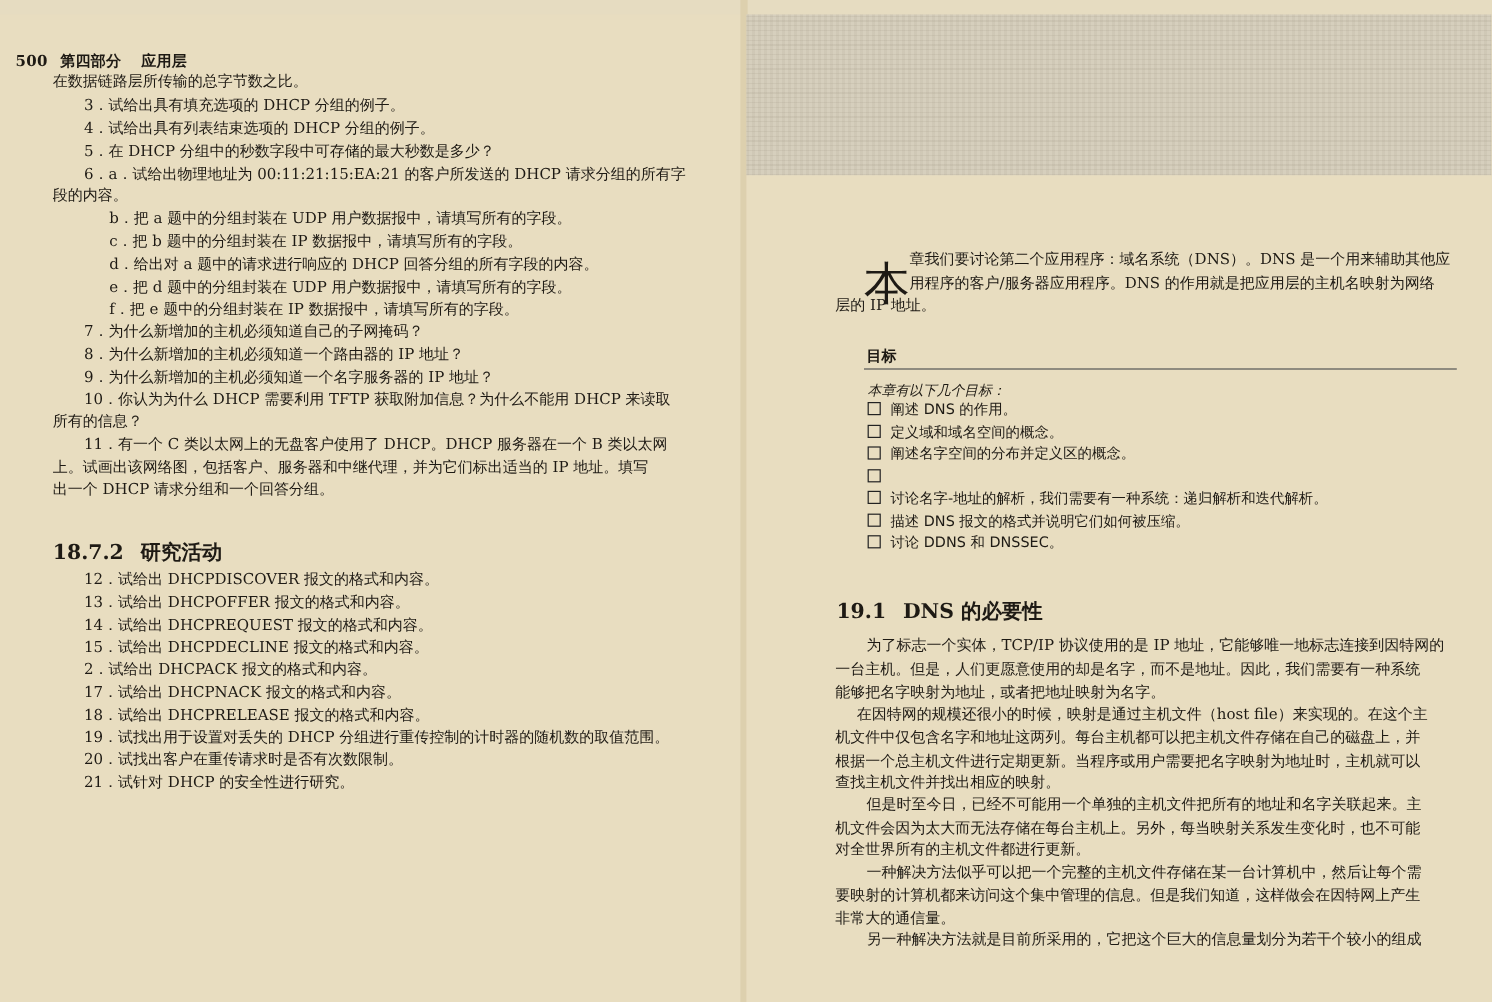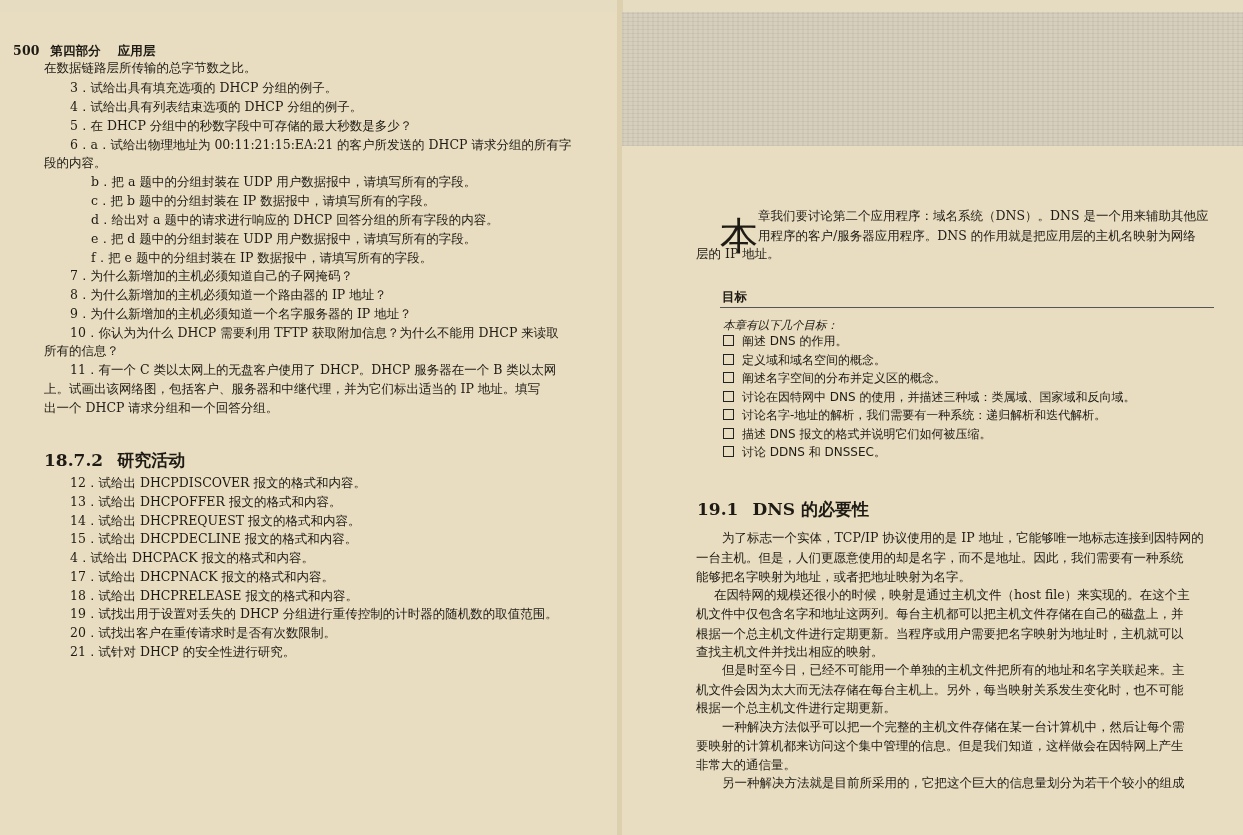--- a/index.html
+++ b/index.html
@@ -74,21 +74,21 @@
       <div class="lp-line" style="left: 44px; top: 387px;">出一个 DHCP 请求分组和一个回答分组。</div>
     </div>
   <div class="sec-head">
     <span class="num">18.7.2</span><span>研究活动</span>
   </div>
   <div id="research-lines">
       <div class="lp-line" style="left: 70px; top: 462px;">12．试给出 DHCPDISCOVER 报文的格式和内容。</div>
       <div class="lp-line" style="left: 70px; top: 481px;">13．试给出 DHCPOFFER 报文的格式和内容。</div>
       <div class="lp-line" style="left: 70px; top: 500px;">14．试给出 DHCPREQUEST 报文的格式和内容。</div>
       <div class="lp-line" style="left: 70px; top: 518px;">15．试给出 DHCPDECLINE 报文的格式和内容。</div>
-      <div class="lp-line" style="left: 70px; top: 537px;">4．试给出 DHCPACK 报文的格式和内容。</div>
+      <div class="lp-line" style="left: 70px; top: 537px;">2．试给出 DHCPACK 报文的格式和内容。</div>
       <div class="lp-line" style="left: 70px; top: 556px;">17．试给出 DHCPNACK 报文的格式和内容。</div>
       <div class="lp-line" style="left: 70px; top: 575px;">18．试给出 DHCPRELEASE 报文的格式和内容。</div>
       <div class="lp-line" style="left: 70px; top: 593px;">19．试找出用于设置对丢失的 DHCP 分组进行重传控制的计时器的随机数的取值范围。</div>
       <div class="lp-line" style="left: 70px; top: 612px;">20．试找出客户在重传请求时是否有次数限制。</div>
       <div class="lp-line" style="left: 70px; top: 631px;">21．试针对 DHCP 的安全性进行研究。</div>
     </div>
 </div>
 
 <div class="spine"></div>
 
@@ -100,37 +100,37 @@
       <div class="rp-line" style="left: 136px; top: 215px;">用程序的客户/服务器应用程序。DNS 的作用就是把应用层的主机名映射为网络</div>
       <div class="rp-line" style="left: 74px; top: 233px;">层的 IP 地址。</div>
     </div>
   <div class="goals-label">目标</div>
   <div class="goals-rule"></div>
   <div class="goals-intro">本章有以下几个目标：</div>
   <div id="goals-list">
       <div class="goal" style="top: 320px;"><span class="box"></span><span>阐述 DNS 的作用。</span></div>
       <div class="goal" style="top: 338.5px;"><span class="box"></span><span>定义域和域名空间的概念。</span></div>
       <div class="goal" style="top: 357px;"><span class="box"></span><span>阐述名字空间的分布并定义区的概念。</span></div>
-      <div class="goal" style="top: 375.5px;"><span class="box"></span><span>讨论在因特网中 DNS 的使用，并描述三种域：类属域、国家域和反向域。</span></div>
+      <div class="goal" style="top: 375.5px;"><span class="box"></span></div>
       <div class="goal" style="top: 394px;"><span class="box"></span><span>讨论名字-地址的解析，我们需要有一种系统：递归解析和迭代解析。</span></div>
       <div class="goal" style="top: 412.5px;"><span class="box"></span><span>描述 DNS 报文的格式并说明它们如何被压缩。</span></div>
       <div class="goal" style="top: 431px;"><span class="box"></span><span>讨论 DDNS 和 DNSSEC。</span></div>
     </div>
   <div class="sec191">
     <span class="num">19.1</span><span>DNS 的必要性</span>
   </div>
   <div id="body-lines">
       <div class="rp-line" style="left: 100px; top: 517px;">为了标志一个实体，TCP/IP 协议使用的是 IP 地址，它能够唯一地标志连接到因特网的</div>
       <div class="rp-line" style="left: 74px; top: 537px;">一台主机。但是，人们更愿意使用的却是名字，而不是地址。因此，我们需要有一种系统</div>
       <div class="rp-line" style="left: 74px; top: 556px;">能够把名字映射为地址，或者把地址映射为名字。</div>
       <div class="rp-line" style="left: 92px; top: 574px;">在因特网的规模还很小的时候，映射是通过主机文件（host file）来实现的。在这个主</div>
       <div class="rp-line" style="left: 74px; top: 593px;">机文件中仅包含名字和地址这两列。每台主机都可以把主机文件存储在自己的磁盘上，并</div>
       <div class="rp-line" style="left: 74px; top: 613px;">根据一个总主机文件进行定期更新。当程序或用户需要把名字映射为地址时，主机就可以</div>
       <div class="rp-line" style="left: 74px; top: 631px;">查找主机文件并找出相应的映射。</div>
       <div class="rp-line" style="left: 100px; top: 649px;">但是时至今日，已经不可能用一个单独的主机文件把所有的地址和名字关联起来。主</div>
       <div class="rp-line" style="left: 74px; top: 669px;">机文件会因为太大而无法存储在每台主机上。另外，每当映射关系发生变化时，也不可能</div>
-      <div class="rp-line" style="left: 74px; top: 687px;">根据一个总主机文件进行定期更新。</div>
+      <div class="rp-line" style="left: 74px; top: 687px;">对全世界所有的主机文件都进行更新。</div>
       <div class="rp-line" style="left: 100px; top: 706px;">一种解决方法似乎可以把一个完整的主机文件存储在某一台计算机中，然后让每个需</div>
       <div class="rp-line" style="left: 74px; top: 725px;">要映射的计算机都来访问这个集中管理的信息。但是我们知道，这样做会在因特网上产生</div>
       <div class="rp-line" style="left: 74px; top: 744px;">非常大的通信量。</div>
       <div class="rp-line" style="left: 100px; top: 762px;">另一种解决方法就是目前所采用的，它把这个巨大的信息量划分为若干个较小的组成</div>
     </div>
 </div>
 
 </body></html>

